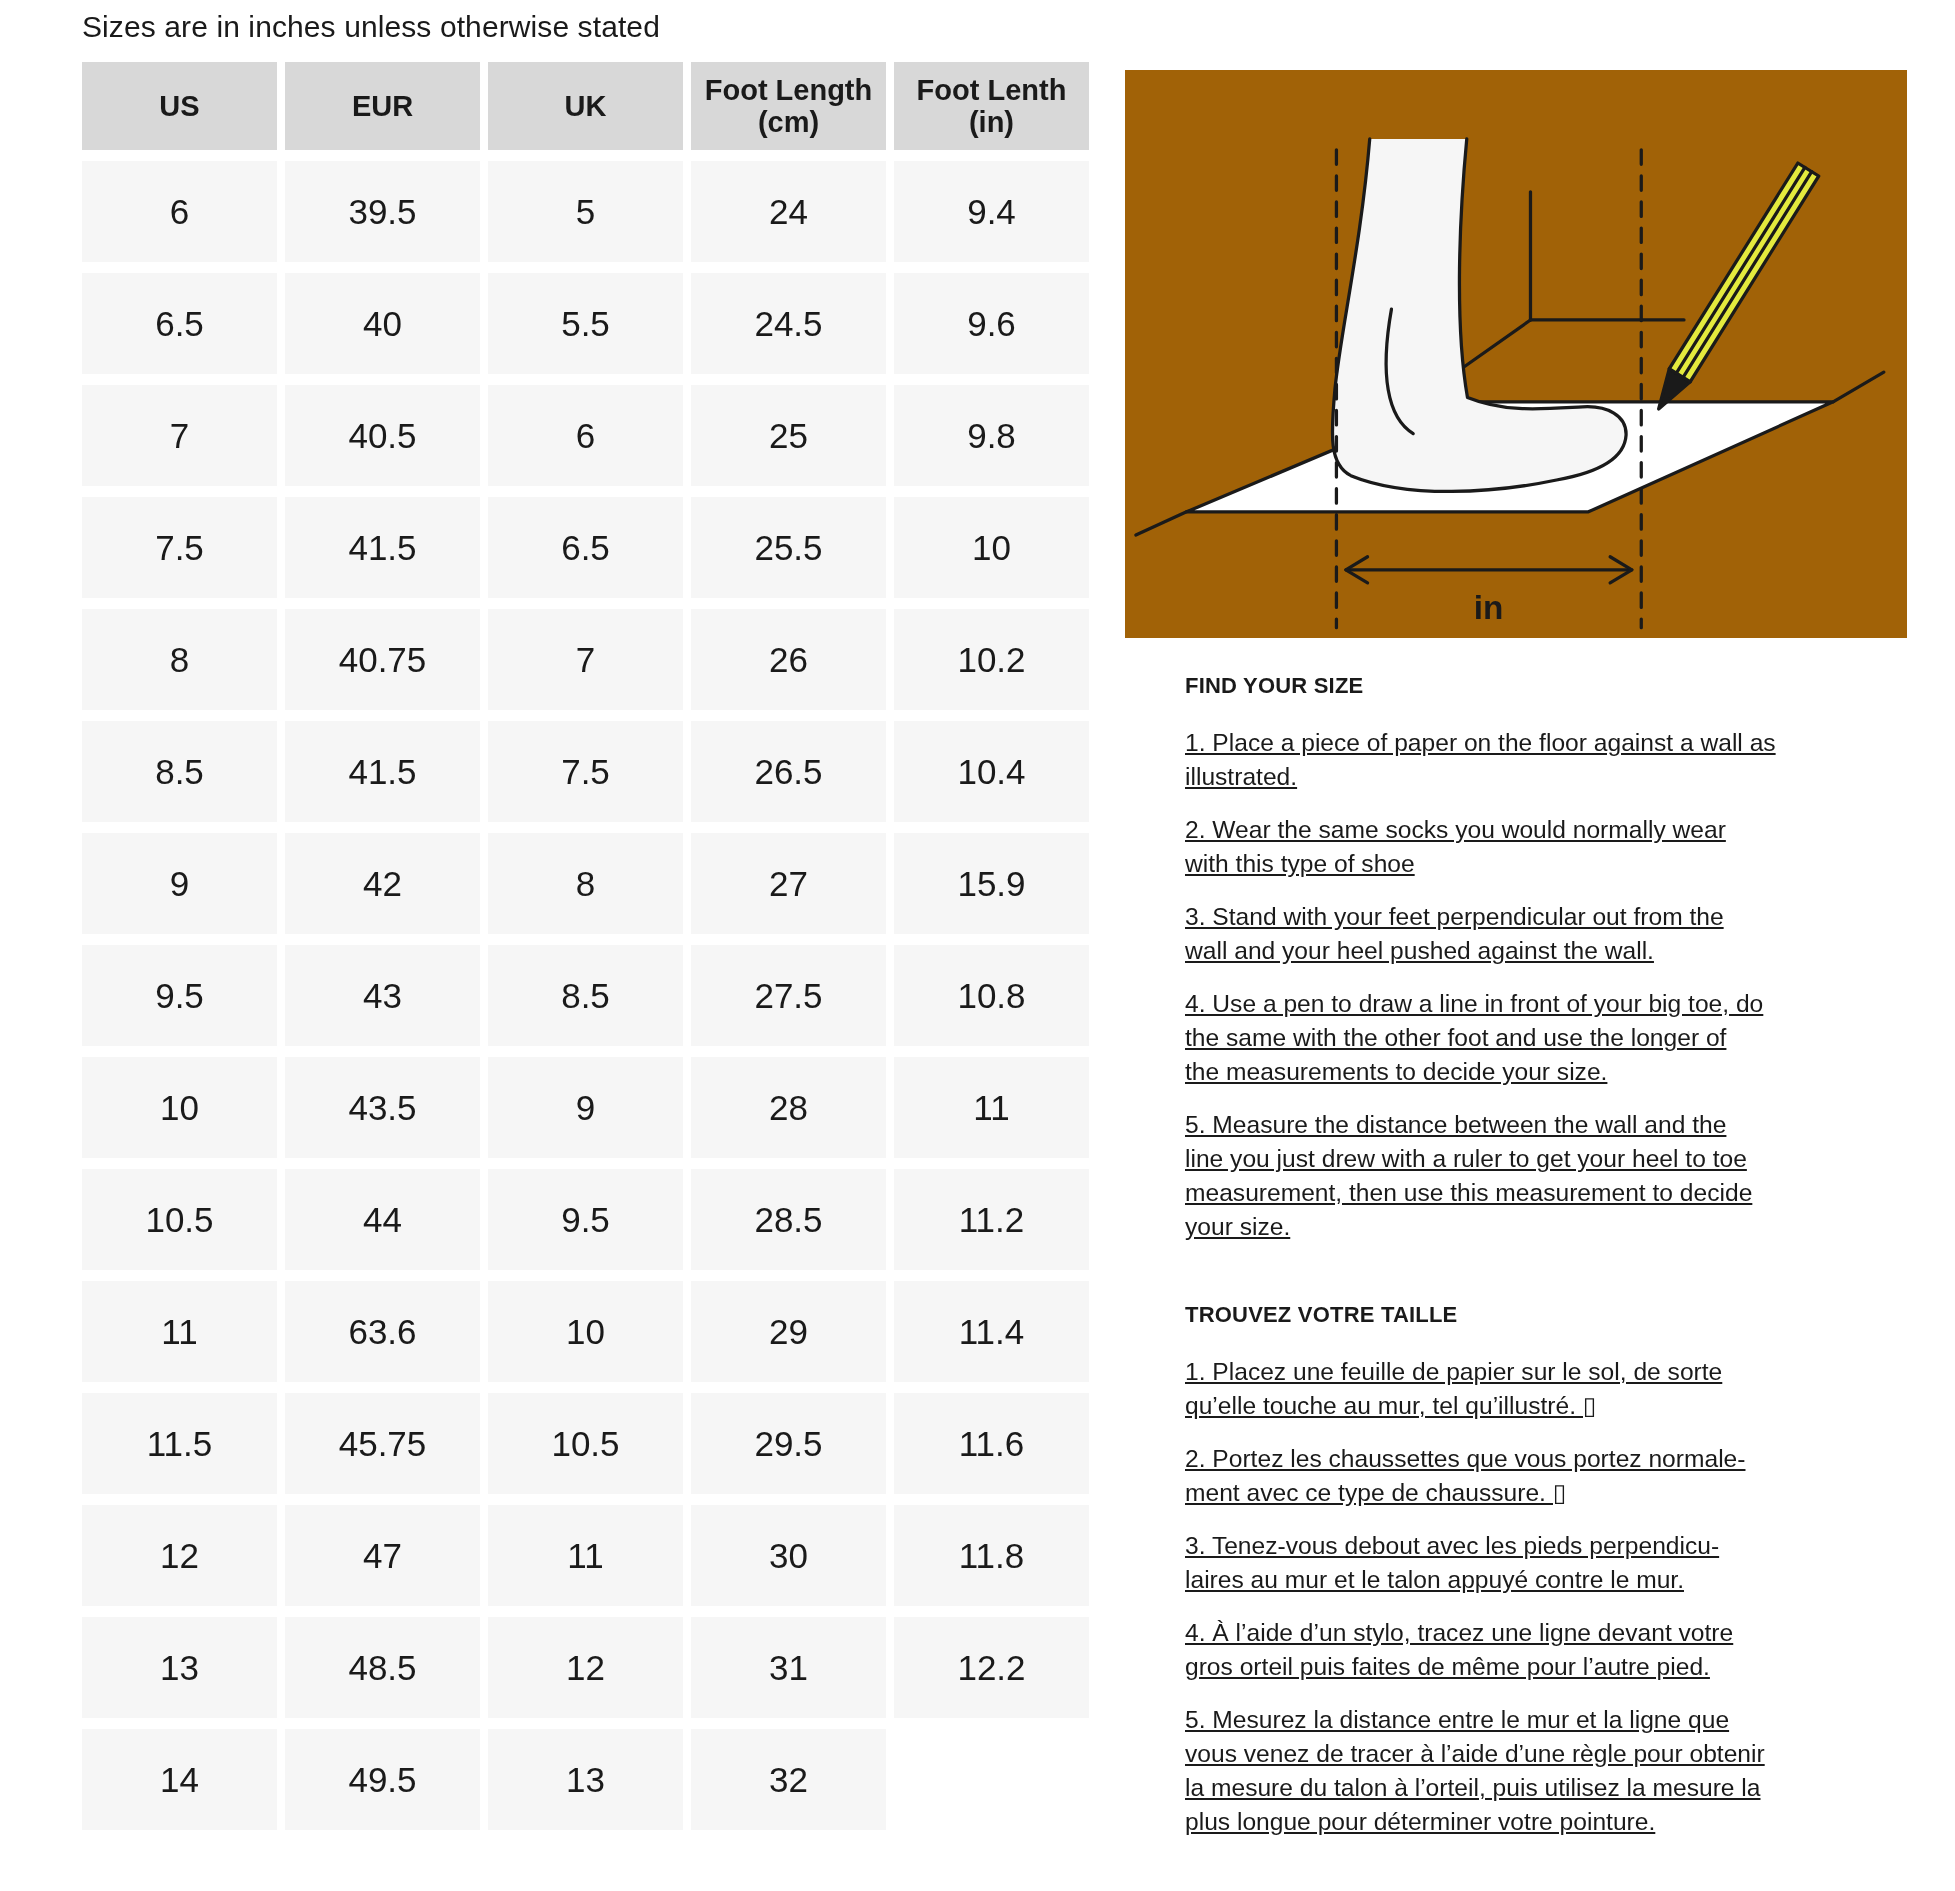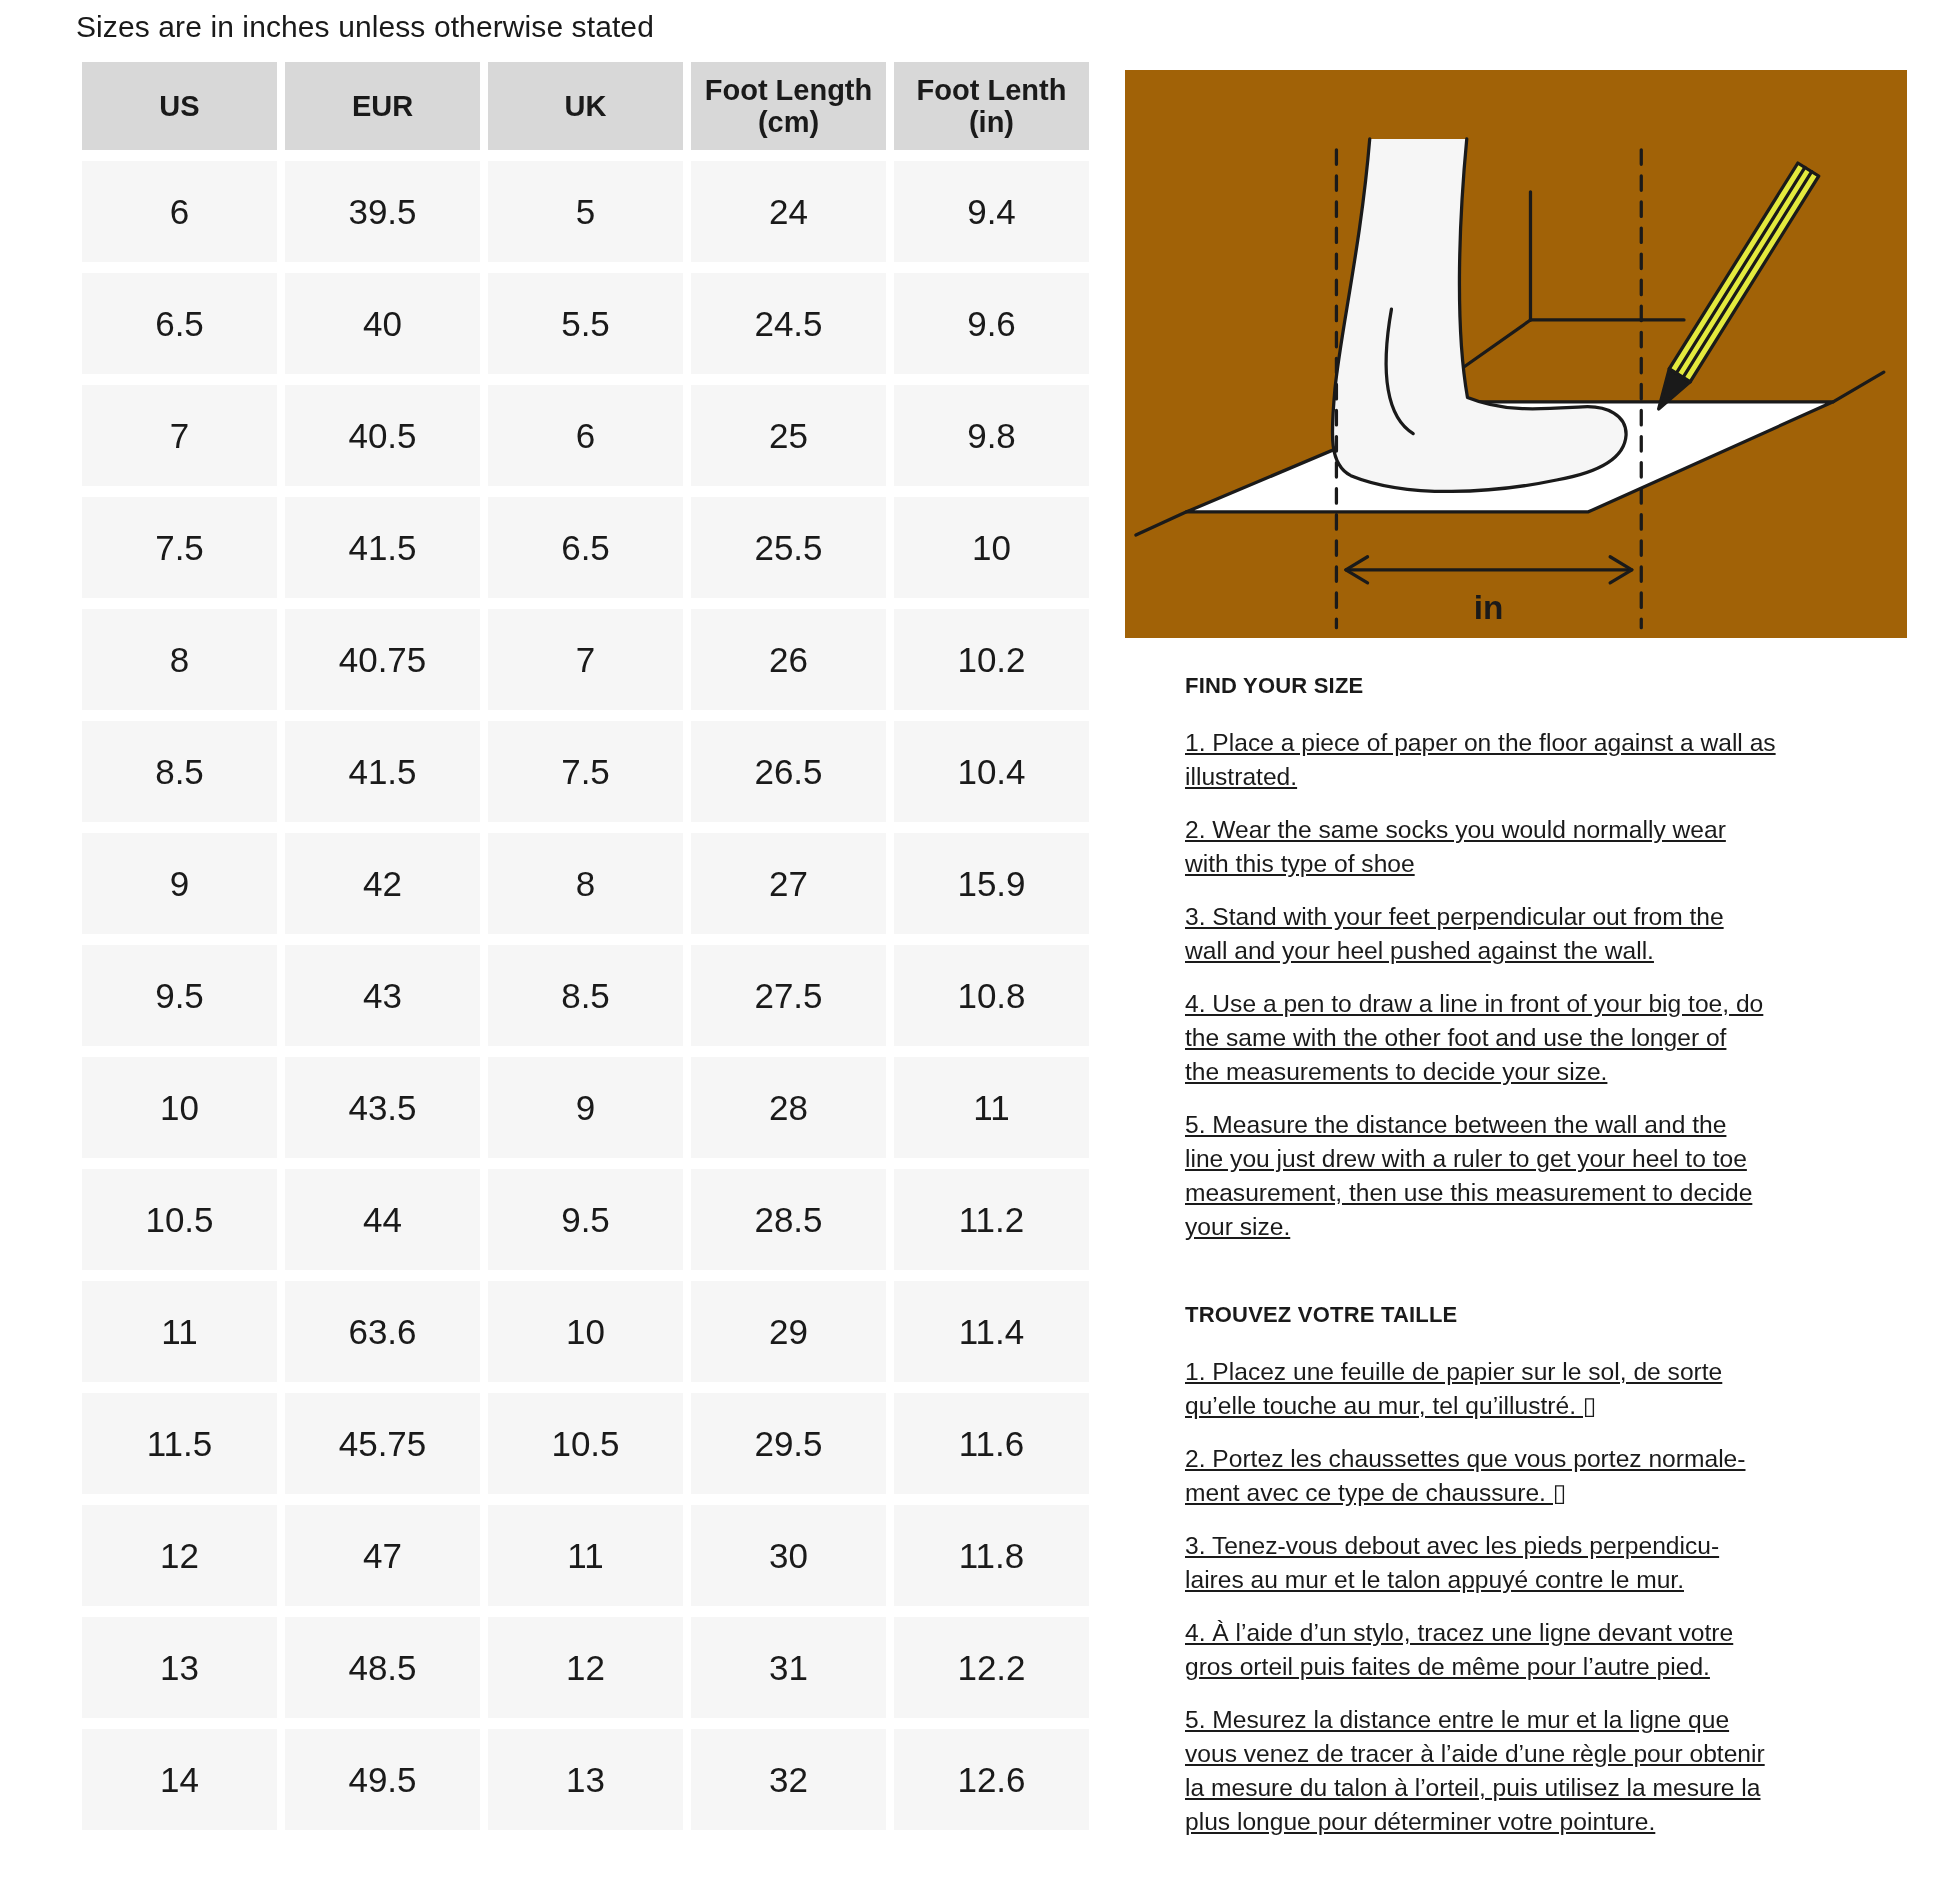--- a/index.html
+++ b/index.html
@@ -1,19 +1,19 @@
 <!DOCTYPE html>
 <html style="font-size:11.6px"><head>
 <meta charset="utf-8">
 <style>
   html,body{margin:0;padding:0;background:#ffffff;width:1955px;height:1892px;overflow:hidden;
     font-family:"Liberation Sans", sans-serif;color:#1a1a1a;}
   .page{position:relative;width:1955px;height:1892px;background:#fff;}
 
-  .title{position:absolute;left:76px;top:10px;font-size:30px;font-weight:400;letter-spacing:0.1px;}
+  .title{position:absolute;left:82px;top:10px;font-size:30px;font-weight:400;letter-spacing:0.1px;}
 
   .size-table{position:absolute;left:82px;top:62px;width:1006px;
     display:grid;grid-template-columns:repeat(5,195px);grid-template-rows:88px repeat(15,101px);
     column-gap:8px;row-gap:11px;}
   .hcell{background:#d8d8d8;display:flex;align-items:center;justify-content:center;
     text-align:center;font-size:29px;font-weight:600;line-height:1.12;white-space:pre-line;}
   .cell{background:#f6f6f6;display:flex;align-items:center;justify-content:center;
     font-size:35px;font-weight:400;}
 
   .panel{position:absolute;left:1125px;top:70px;width:782px;height:568px;background:#a16207;}
@@ -108,21 +108,20 @@
       <div class="cell">11.8</div>
       <div class="cell">13</div>
       <div class="cell">48.5</div>
       <div class="cell">12</div>
       <div class="cell">31</div>
       <div class="cell">12.2</div>
       <div class="cell">14</div>
       <div class="cell">49.5</div>
       <div class="cell">13</div>
       <div class="cell">32</div>
-      <div class="cell">12.6</div>
     </div>
 
   <div class="panel">
     <svg width="782" height="568" viewBox="0 0 1080 784" xmlns="http://www.w3.org/2000/svg">
       <g stroke="#1a1a1a" stroke-width="4.5" fill="none" stroke-linecap="round" stroke-linejoin="round">
 
         <g>
           <polygon points="85,610 640,610 978,458 445,458" fill="#ffffff"></polygon>
           <line x1="85" y1="610" x2="15" y2="642"></line>
           <line x1="978" y1="458" x2="1048" y2="417"></line>

